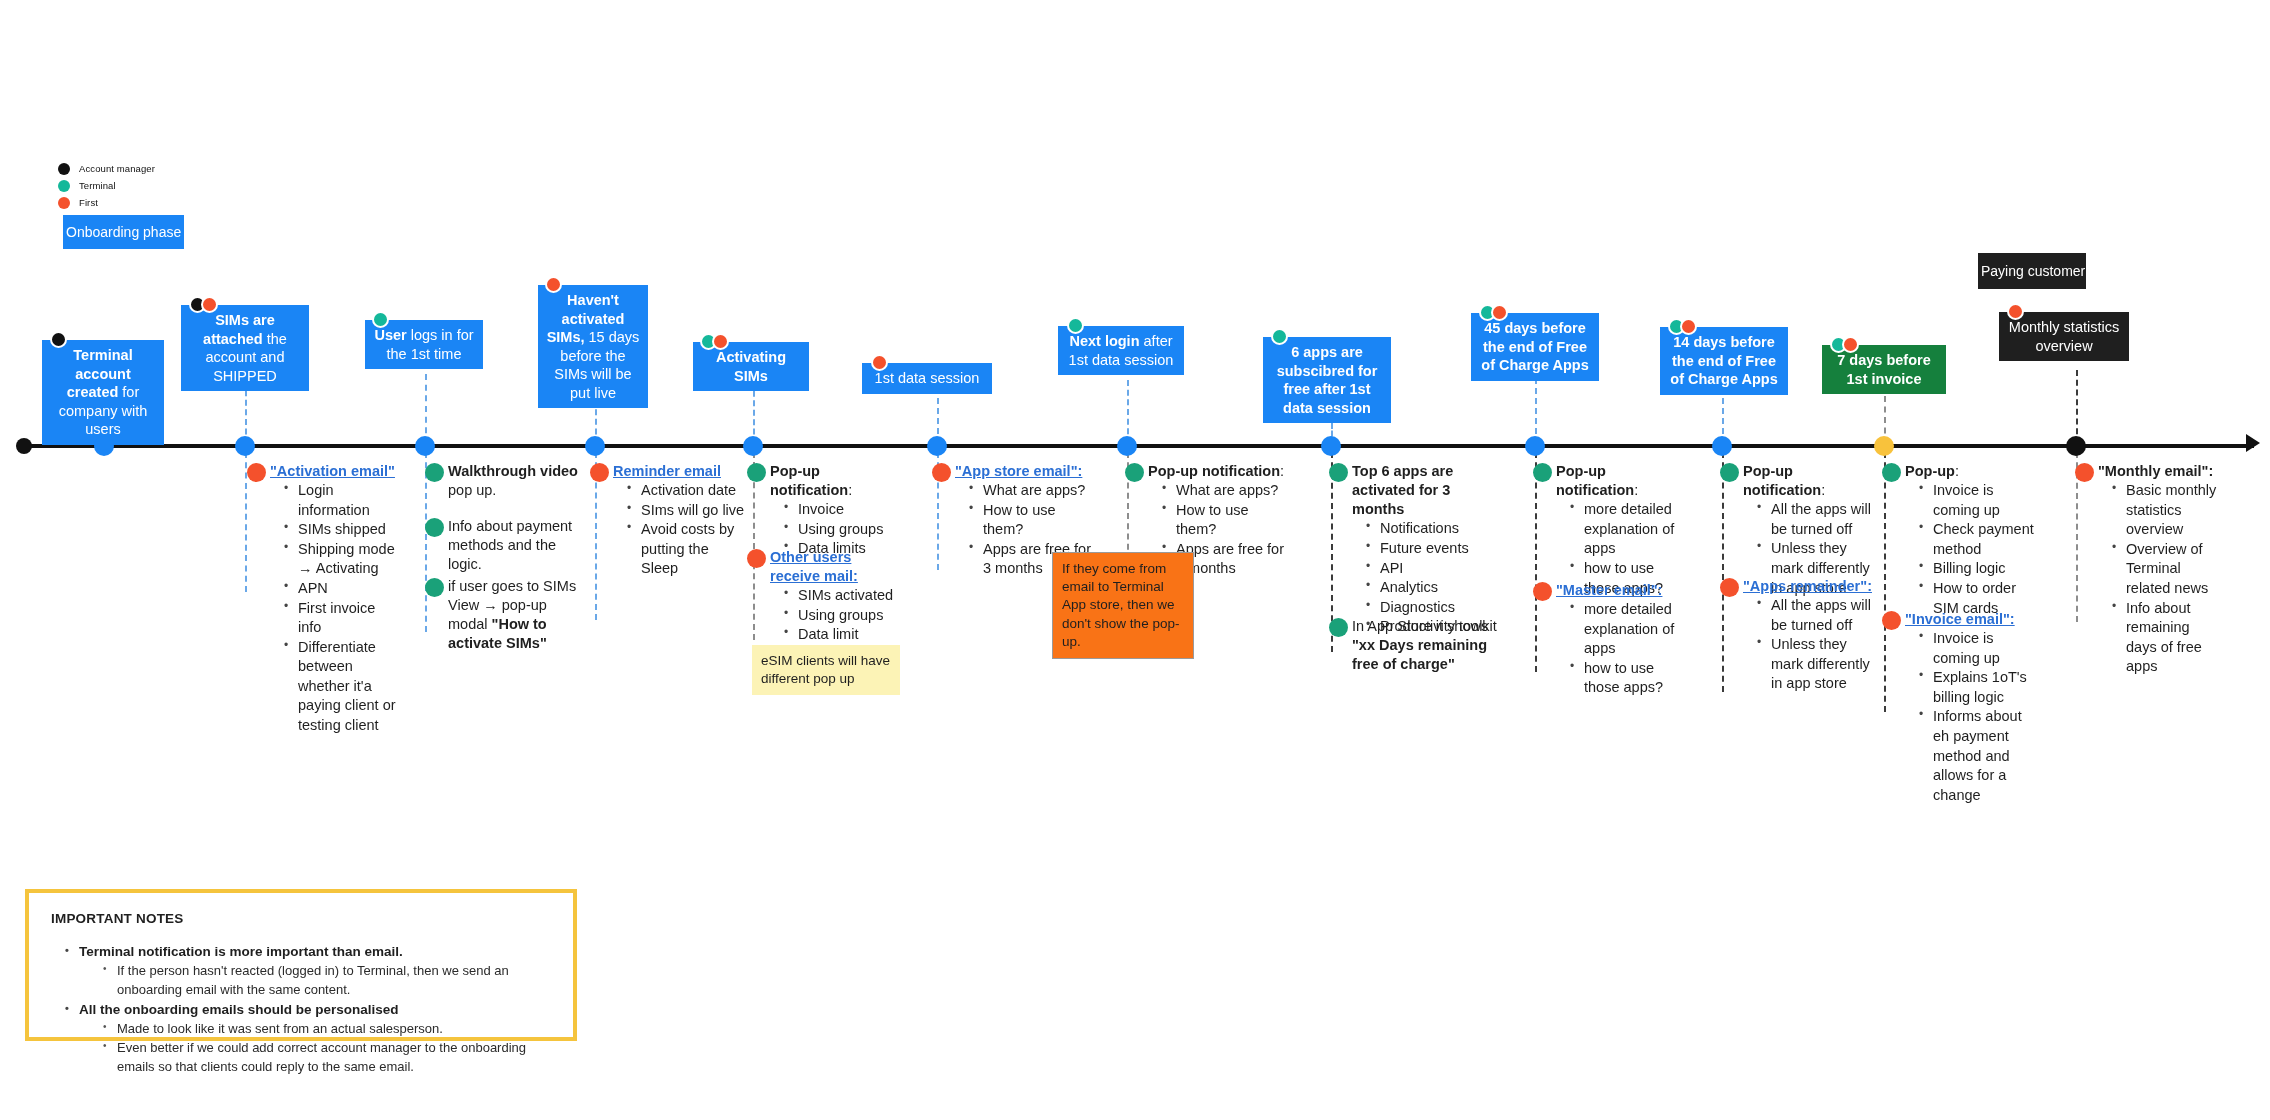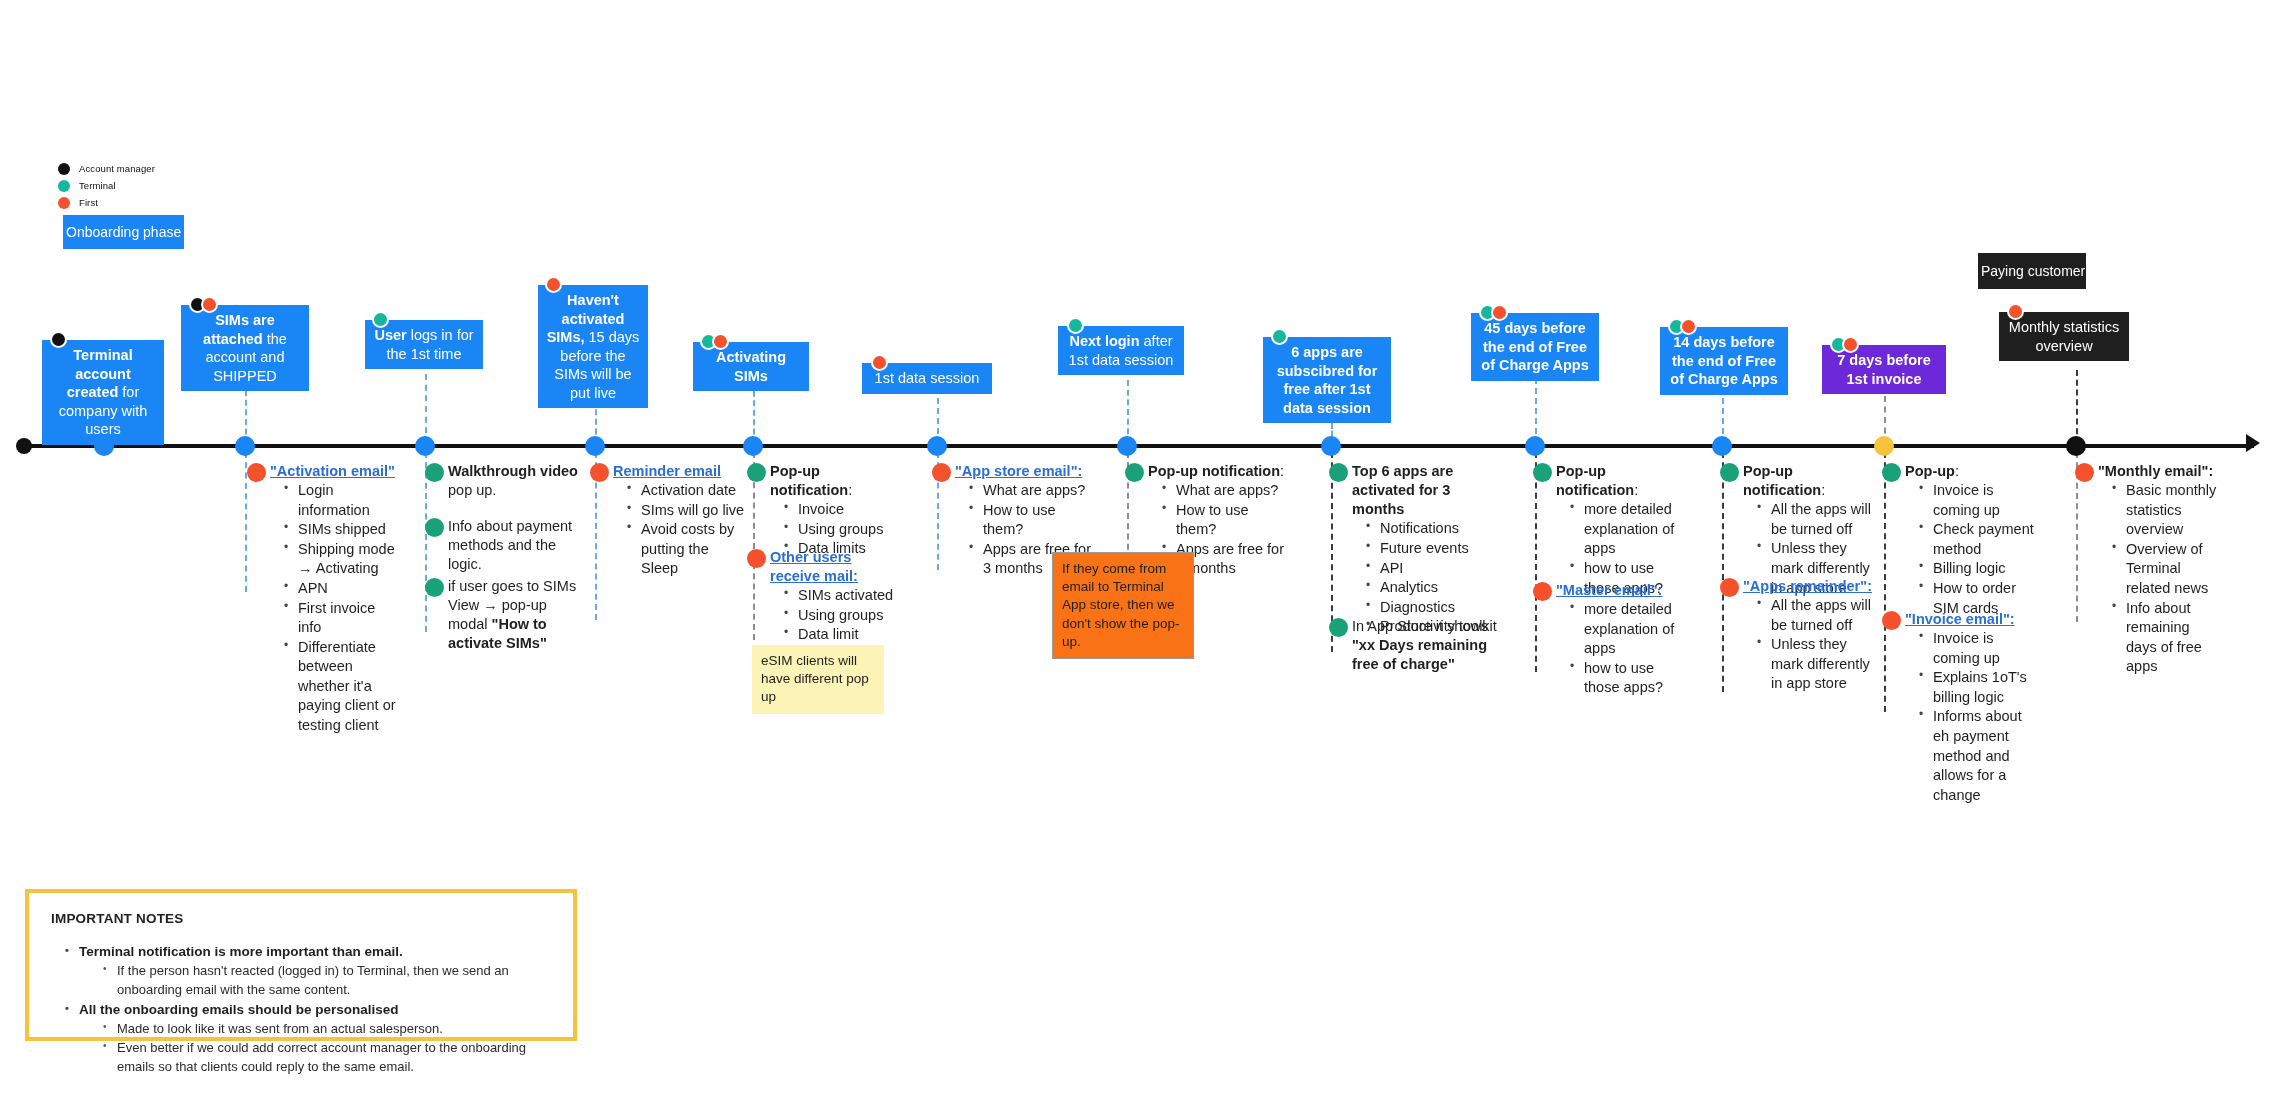--- a/index.html
+++ b/index.html
@@ -53,21 +53,21 @@
   }
   .stem.grey { border-left-color: #8d8d8d; }
   .stem.dark { border-left-color: #3b3b3b; }
 
   
   .card {
     position: absolute; background: #1a85f5; color: #ffffff;
     text-align: center; font-size: 14.5px; line-height: 1.28;
     padding: 6px 8px; z-index: 3;
   }
-  .card.yellow { background: #6d28d9; }
+  .card.yellow { background: #15803d; }
   .card.dark { background: #1f1f1f; }
   .card b { font-weight: bold; }
   .card-dots { position: absolute; top: -9px; display: flex; z-index: 5; }
   .cd {
     width: 17px; height: 17px; border-radius: 50%;
     border: 2px solid #ffffff; margin-right: -5px;
   }
   .cd.black { background: #111; }
   .cd.teal  { background: #14b89a; }
   .cd.red   { background: #f4512c; }
@@ -440,21 +440,21 @@
   <div class="block" style="left:2098px; top:462px; width:125px;">
     <span class="blk-dot red"></span>
     <div class="blk-title">"Monthly email":</div>
     <ul class="blk-list">
       <li>Basic monthly statistics overview</li>
       <li>Overview of Terminal related news</li>
       <li>Info about remaining days of free apps</li>
     </ul>
   </div>
 
-  <div class="note yellow" style="left:752px; top:645px; width:132px;">eSIM clients will have different pop up</div>
+  <div class="note yellow" style="left:752px; top:645px; width:148px;">eSIM clients will have different pop up</div>
 
   <div class="note grey" style="left:1052px; top:552px; width:142px;">If they come from email to Terminal App store, then we don't show the pop-up.</div>
 
   <div class="imp">
     <div class="imp-h">IMPORTANT NOTES</div>
     <ul class="imp-l1">
       <li>
         <span>Terminal notification is more important than email.</span>
         <ul class="imp-l2">
           <li>If the person hasn't reacted (logged in) to Terminal, then we send an onboarding email with the same content.</li>

